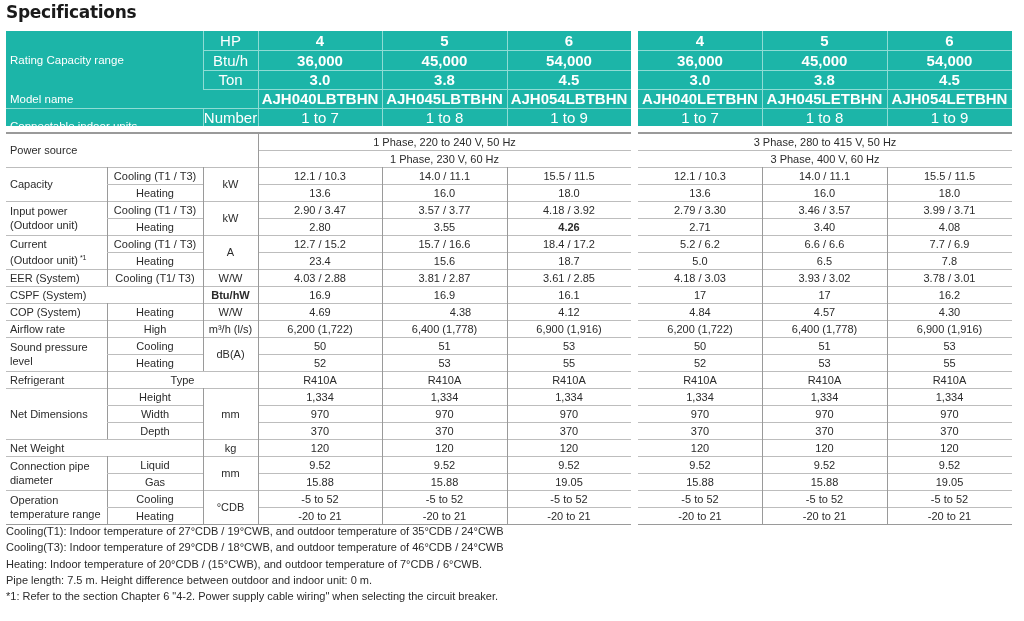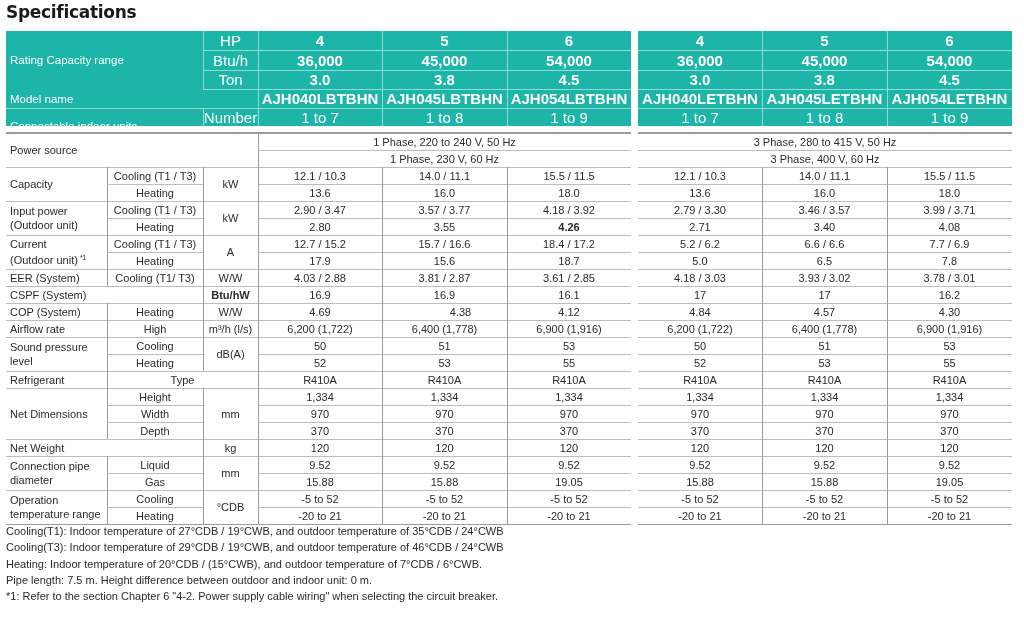--- a/index.html
+++ b/index.html
@@ -177,21 +177,21 @@
     <div class="bcell" style="left: 107px; top: 252px; width: 96px; height: 17px;">Heating</div>
     <div class="bline-h" style="left: 107px; top: 252px; width: 96px; height: 1px;"></div>
     <div class="bline-v" style="left: 203px; top: 235px; width: 1px; height: 34px;"></div>
     <div class="bcell" style="left: 203px; top: 235px; width: 55px; height: 34px;">A</div>
     <div class="bcell" style="left: 258px; top: 235px; width: 124px; height: 17px;">12.7 / 15.2</div>
     <div class="bcell" style="left: 382px; top: 235px; width: 125px; height: 17px;">15.7 / 16.6</div>
     <div class="bcell" style="left: 507px; top: 235px; width: 124px; height: 17px;">18.4 / 17.2</div>
     <div class="bcell" style="left: 638px; top: 235px; width: 124px; height: 17px;">5.2 / 6.2</div>
     <div class="bcell" style="left: 762px; top: 235px; width: 125px; height: 17px;">6.6 / 6.6</div>
     <div class="bcell" style="left: 887px; top: 235px; width: 125px; height: 17px;">7.7 / 6.9</div>
-    <div class="bcell" style="left: 258px; top: 252px; width: 124px; height: 17px;">17.9</div>
+    <div class="bcell" style="left: 258px; top: 252px; width: 124px; height: 17px;">23.4</div>
     <div class="bcell" style="left: 382px; top: 252px; width: 125px; height: 17px;">15.6</div>
     <div class="bcell" style="left: 507px; top: 252px; width: 124px; height: 17px;">18.7</div>
     <div class="bcell" style="left: 638px; top: 252px; width: 124px; height: 17px;">5.0</div>
     <div class="bcell" style="left: 762px; top: 252px; width: 125px; height: 17px;">6.5</div>
     <div class="bcell" style="left: 887px; top: 252px; width: 125px; height: 17px;">7.8</div>
     <div class="bline-h" style="left: 258px; top: 252px; width: 373px; height: 1px;"></div>
     <div class="bline-h" style="left: 638px; top: 252px; width: 374px; height: 1px;"></div>
     <div class="bline-h" style="left: 6px; top: 269px; width: 625px; height: 1px;"></div>
     <div class="bline-h" style="left: 638px; top: 269px; width: 374px; height: 1px;"></div>
     <div class="bcell lbl" style="left: 6px; top: 269px; width: 101px; height: 17px;">EER (System)</div>
@@ -376,17 +376,17 @@
     <div class="bline-top" style="left: 638px; top: 524px; width: 374px; height: 1px;"></div>
     <div class="bline-v" style="left: 258px; top: 133px; width: 1px; height: 391px;"></div>
     <div class="bline-v" style="left: 382px; top: 167px; width: 1px; height: 357px;"></div>
     <div class="bline-v" style="left: 507px; top: 167px; width: 1px; height: 357px;"></div>
     <div class="bline-v" style="left: 762px; top: 167px; width: 1px; height: 357px;"></div>
     <div class="bline-v" style="left: 887px; top: 167px; width: 1px; height: 357px;"></div>
   </div>
 
 <div class="notes">
   <div>Cooling(T1): Indoor temperature of 27°CDB / 19°CWB, and outdoor temperature of 35°CDB / 24°CWB</div>
-  <div>Cooling(T3): Indoor temperature of 29°CDB / 19°CWB, and outdoor temperature of 46°CDB / 24°CWB</div>
+  <div>Cooling(T3): Indoor temperature of 29°CDB / 18°CWB, and outdoor temperature of 46°CDB / 24°CWB</div>
   <div>Heating: Indoor temperature of 20°CDB / (15°CWB), and outdoor temperature of 7°CDB / 6°CWB.</div>
   <div>Pipe length: 7.5 m. Height difference between outdoor and indoor unit: 0 m.</div>
   <div>*1: Refer to the section Chapter 6 "4-2. Power supply cable wiring" when selecting the circuit breaker.</div>
 </div>
 
 </body></html>

